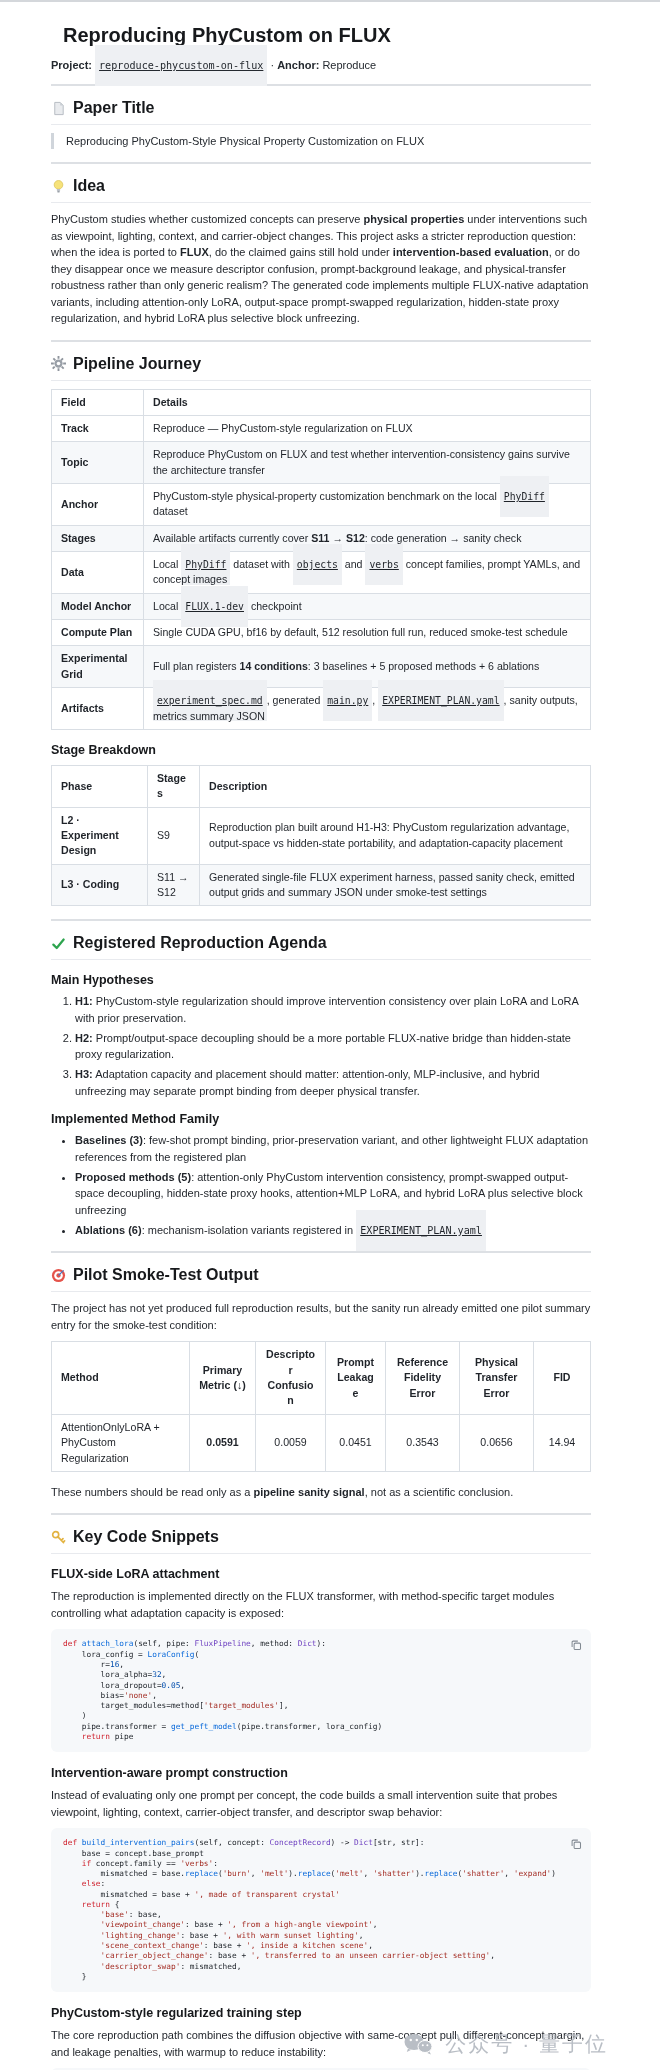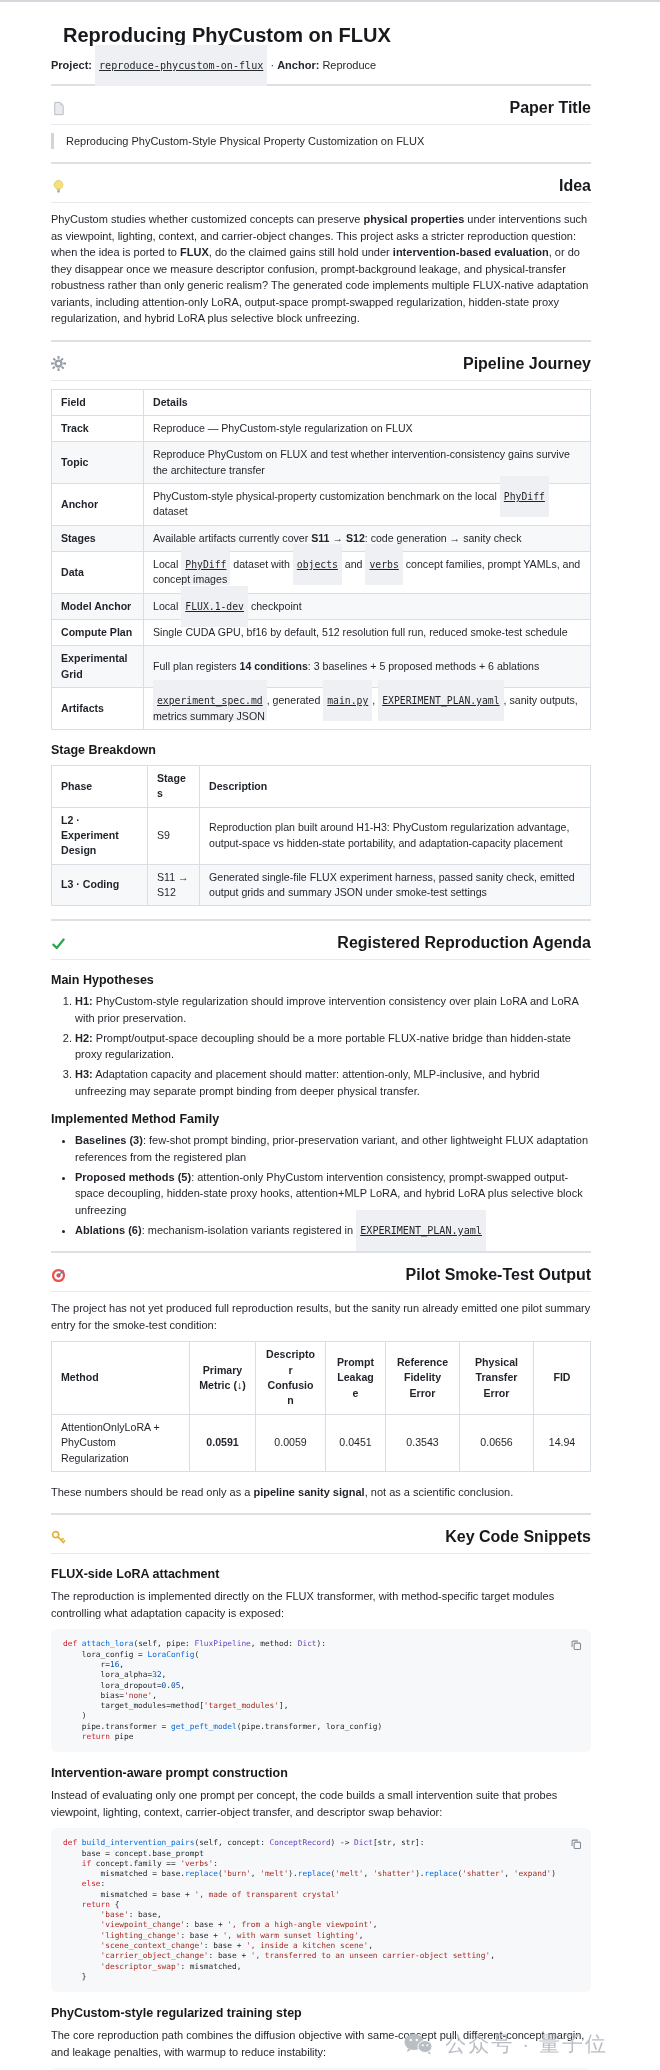--- a/index.html
+++ b/index.html
@@ -3,21 +3,21 @@
 <meta charset="utf-8">
 <style>
   html,body{margin:0;padding:0;}
   body{width:660px;height:2070px;overflow:hidden;position:relative;background:#ffffff;
        font-family:"Liberation Sans","DejaVu Sans",sans-serif;color:#1f2329;border-top:2px solid #d4d7db;box-sizing:border-box;}
   .page{padding:12px 69px 0 51px;}
   h1{font-size:20px;font-weight:700;margin:10px 12px 12px;color:#17191c;}
   .meta{font-size:11px;color:#24292f;}
   hr{border:none;border-top:2px solid #dde0e4;margin:13px 0;}
   h2{font-size:16px;font-weight:700;margin:10px 0 8px;padding-bottom:7px;border-bottom:1px solid #e8eaee;
-     display:flex;align-items:center;gap:7px;color:#17191c;justify-content:space-between;}
+     display:flex;align-items:center;gap:7px;color:#17191c;}
   h2 svg{flex:0 0 auto;}
   h3{font-size:12.5px;font-weight:700;margin:13px 0 6px;color:#17191c;}
   p{font-size:11px;line-height:1.5;margin:7px 0;}
   b{font-weight:700;}
   .quote{border-left:3px solid #d0d5db;padding:2px 0 2px 12px;margin:8px 0;font-size:11px;color:#24292f;}
   table{border-collapse:collapse;width:100%;font-size:10.6px;margin:8px 0 12px;table-layout:fixed;}
   th,td{border:1px solid #d9dee4;padding:5px 9px;text-align:left;vertical-align:middle;line-height:1.45;word-wrap:break-word;}
   th{font-weight:700;background:#fff;}
   tbody tr:nth-child(even) td{background:#f6f8fa;}
   td.fieldcol{font-weight:700;}

